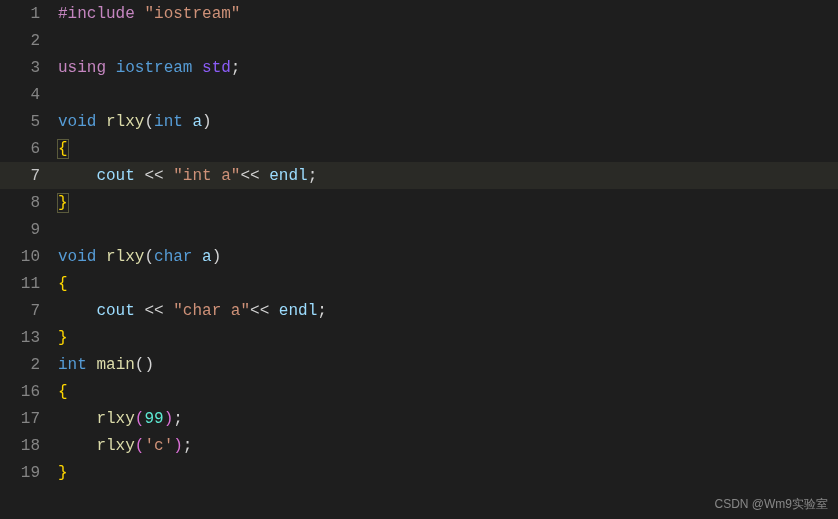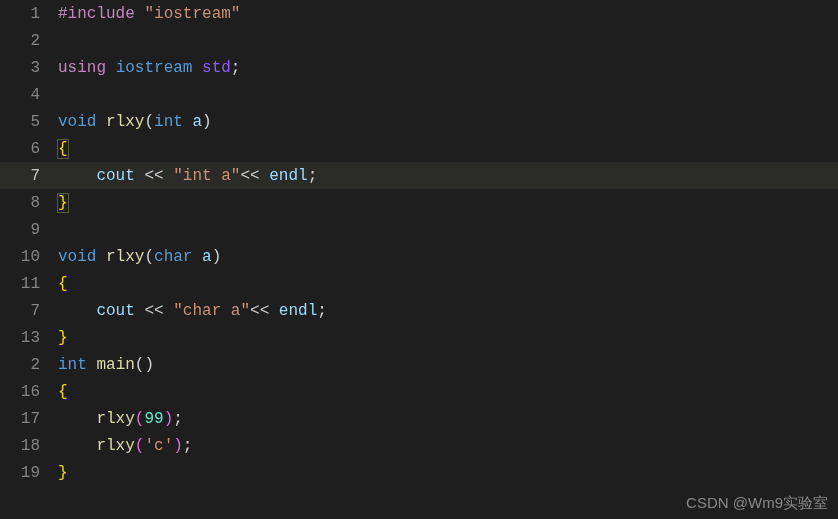--- a/index.html
+++ b/index.html
@@ -56,21 +56,21 @@
   .brace-hl {
     border: 1px solid #5a5a3c;
     margin: -1px;
   }
   .watermark {
     position: absolute;
     right: 10px;
     bottom: 6px;
     color: rgba(220,220,220,0.55);
     font-family: Arial, sans-serif;
-    font-size: 15px;
+    font-size: 12px;
     pointer-events: none;
   }
 </style>
 </head>
 <body>
 
 <div class="editor" id="editor">
     <div class="line"><div class="gutter">1</div><div class="code"><span class="pp">#include</span><span></span><span class="punct"> </span><span class="str">"iostream"</span></div></div>
     <div class="line"><div class="gutter">2</div><div class="code"></div></div>
     <div class="line"><div class="gutter">3</div><div class="code"><span class="pp">using</span><span class="punct"> </span><span class="kw">iostream</span><span class="punct"> </span><span class="ns">std</span><span class="punct">;</span></div></div>

